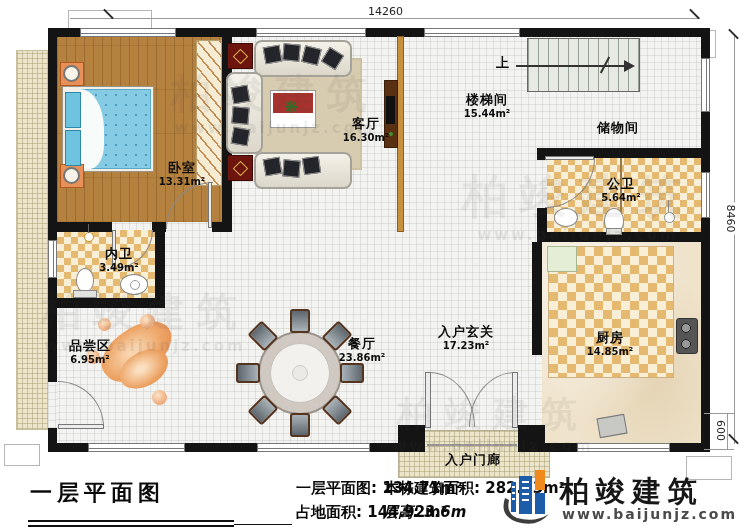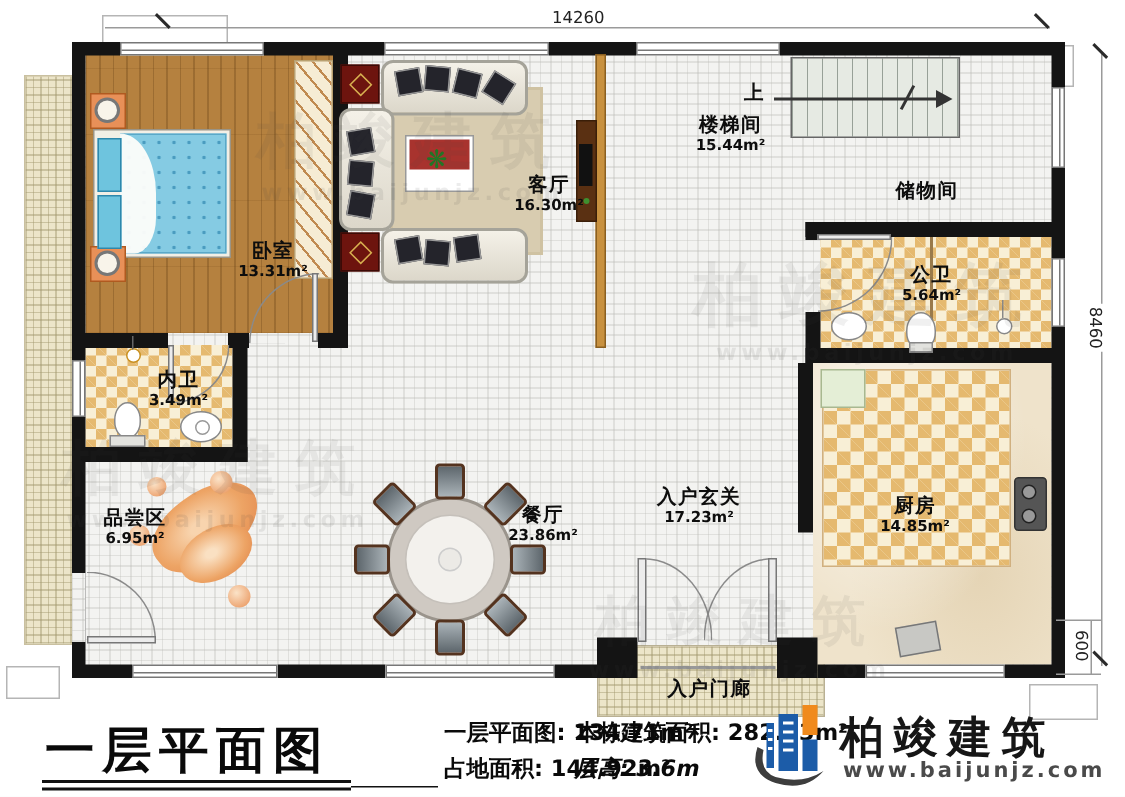--- a/index.html
+++ b/index.html
@@ -52,21 +52,21 @@
   .redtable i{display:block;width:9px;height:9px;border:1.5px solid #d8b050;transform:rotate(45deg);}
   .chair{position:absolute;width:20px;height:24px;background:linear-gradient(180deg,#5d666c,#aab3b8);
          border:2px solid #54331f;border-radius:3px;box-sizing:border-box;z-index:2;}
   .fix{position:absolute;background:#fff;border:1.5px solid #888;box-sizing:border-box;z-index:3;}
   
   .wm{position:absolute;z-index:5;text-align:center;pointer-events:none;font-weight:bold;color:rgba(70,70,70,.08);}
   .wm .b{display:block;font-size:40px;letter-spacing:12px;}
   .wm .s{display:block;font-size:15px;letter-spacing:3px;color:rgba(70,70,70,.10);margin-top:-2px;}
   
   .ft{position:absolute;color:#0a0a0a;z-index:7;white-space:nowrap;}
-  .ft-title{font-size:33px;font-weight:bold;letter-spacing:5px;font-family:Liberation Mono, monospace;}
+  .ft-title{font-size:22px;font-weight:bold;letter-spacing:5px;font-family:Liberation Mono, monospace;}
   .ft-scale{font-size:26px;}
   .ft-stat{font-size:15px;font-weight:bold;}
   .brand-name{font-size:29px;font-weight:bold;letter-spacing:7px;color:#161616;}
   .brand-site{font-size:14px;font-weight:bold;letter-spacing:2px;color:#4a4a4a;}
 </style>
 </head>
 <body>
 
 <div id="canvas">
 
@@ -254,21 +254,21 @@
   </div>
 
   <div class="label" style="left:182px;top:160px;">
     <span class="nm">卧室</span>
     <span class="ar">13.31m²</span>
   </div>
   <div class="label" style="left:366px;top:116px;">
     <span class="nm">客厅</span>
     <span class="ar">16.30m²</span>
   </div>
-  <div class="label" style="left:487px;top:76px;">
+  <div class="label" style="left:487px;top:92px;">
     <span class="nm">楼梯间</span>
     <span class="ar">15.44m²</span>
   </div>
   <div class="label" style="left:618px;top:120px;">
     <span class="nm">储物间</span>
   </div>
   <div class="label" style="left:621px;top:176px;">
     <span class="nm">公卫</span>
     <span class="ar">5.64m²</span>
   </div>

